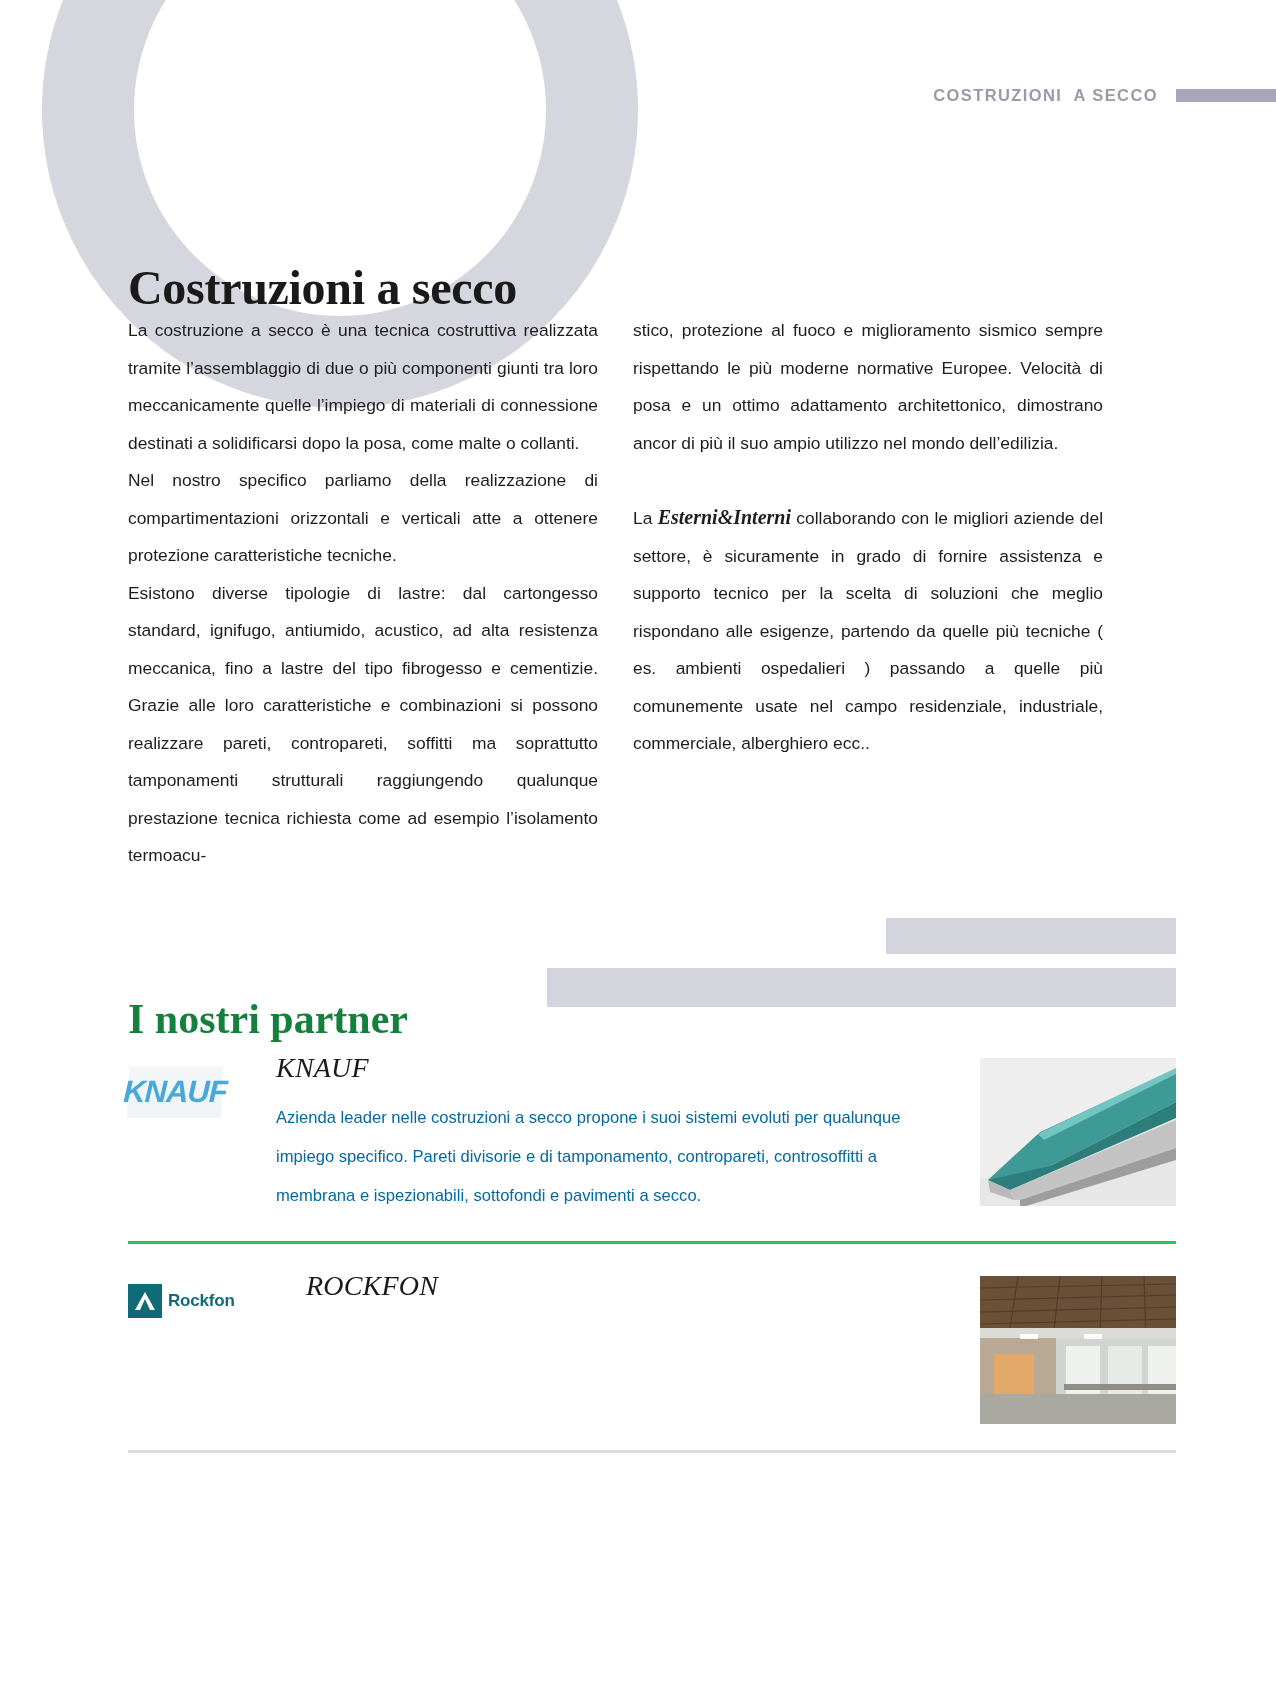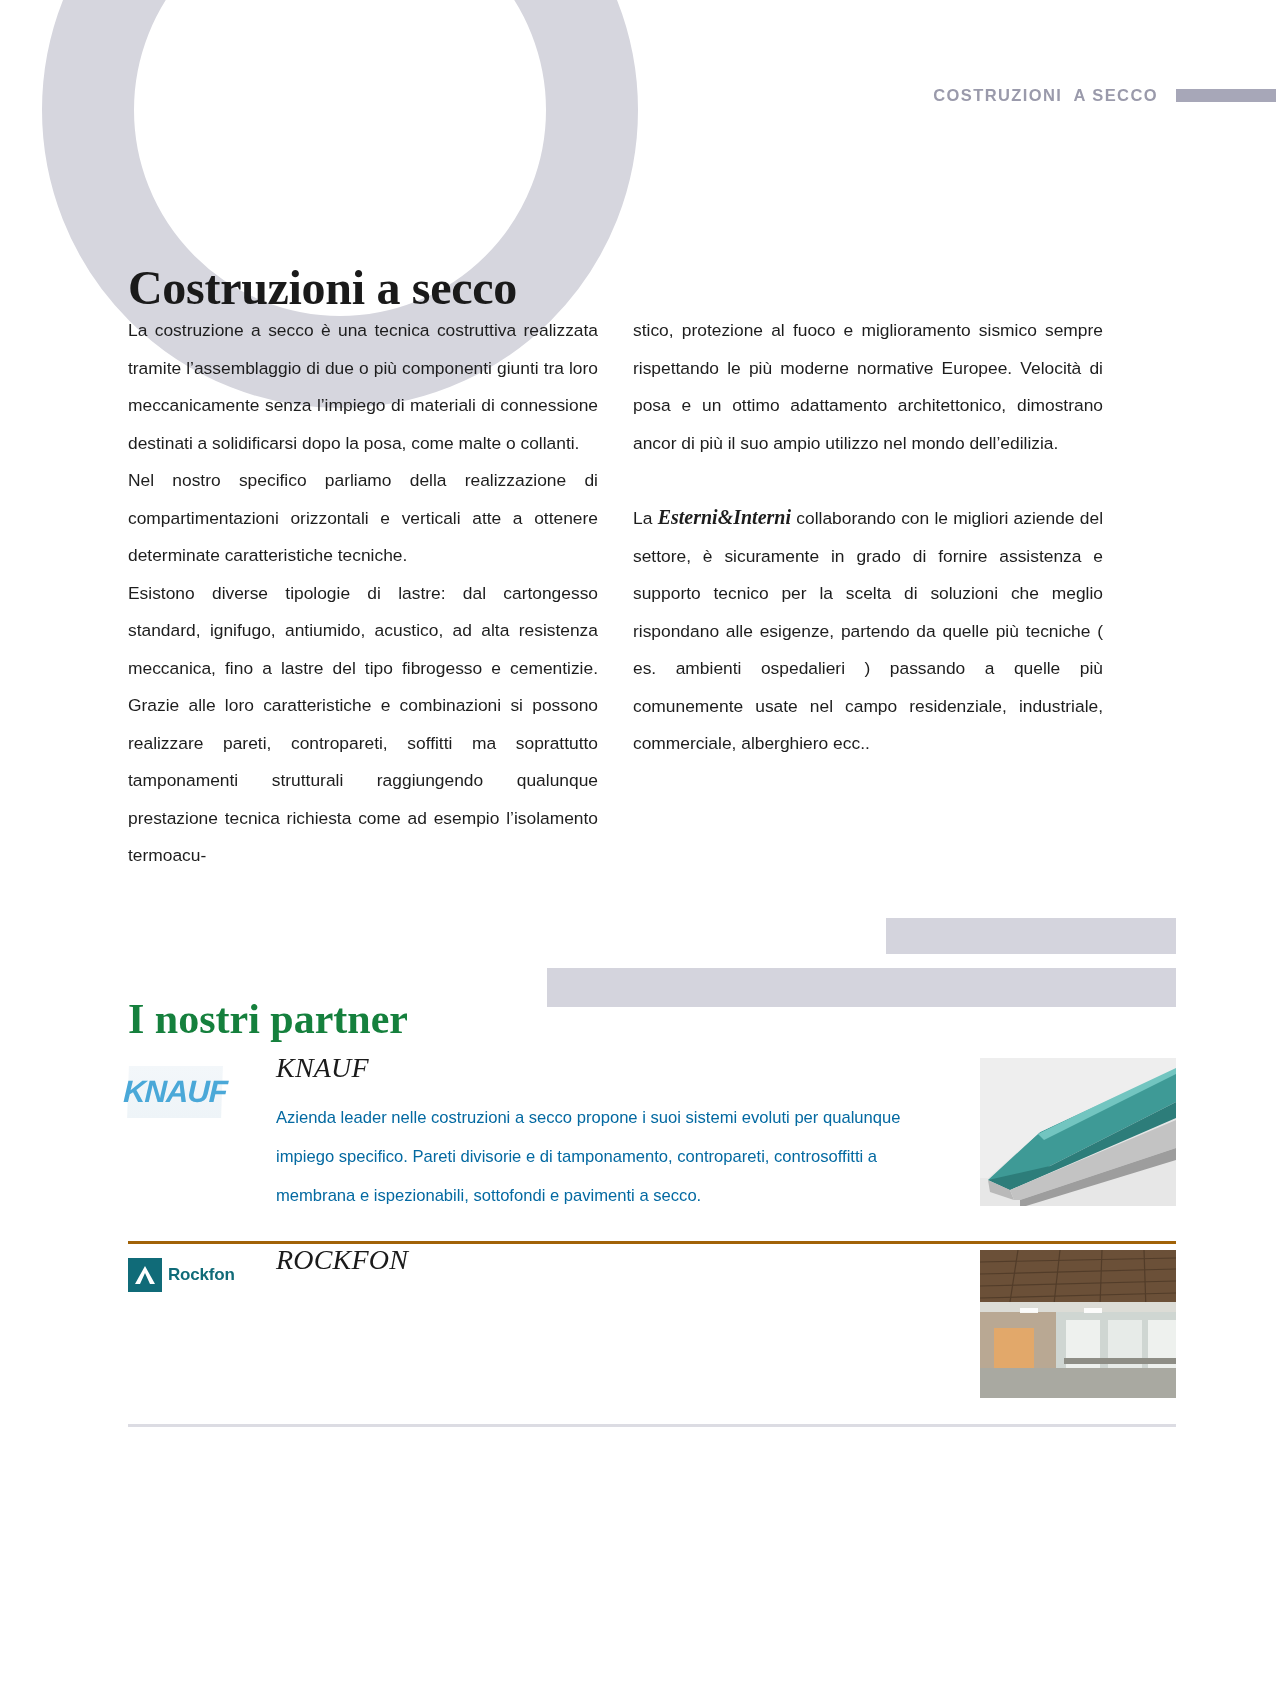--- a/index.html
+++ b/index.html
@@ -140,21 +140,23 @@
     top: 1052px;
     width: 1048px;
     z-index: 3;
   }
   .partner-row {
     display: flex;
     align-items: flex-start;
     padding-bottom: 26px;
   }
   .partner-row + .partner-row {
-    border-top: 3px solid #a16207;
+    border-top: 3px solid #22c55e;
+    padding-top: 26px;
+    gap: 30px;
   }
   .partners-bottom-rule {
     border-top: 3px solid #dcdce3;
     margin-top: 0;
   }
 
   .logo-cell {
     width: 148px;
     flex: 0 0 148px;
     padding-top: 14px;
@@ -247,22 +249,22 @@
 
   <div class="header">
     <div class="header-label">COSTRUZIONI  A SECCO</div>
     <div class="header-bar"></div>
   </div>
 
   <h1 class="main-title">Costruzioni a secco</h1>
 
   <div class="columns">
     <div class="col">
-      <p>La costruzione a secco è una tecnica costruttiva realizzata tramite l’assemblaggio di due o più componenti giunti tra loro meccanicamente senza l’impiego di materiali di connessione destinati a solidificarsi dopo la posa, come malte o collanti.</p>
-      <p>Nel nostro specifico parliamo della realizzazione di compartimentazioni orizzontali e verticali atte a ottenere determinate caratteristiche tecniche.</p>
+      <p>La costruzione a secco è una tecnica costruttiva realizzata tramite l’assemblaggio di due o più componenti giunti tra loro meccanicamente quelle l’impiego di materiali di connessione destinati a solidificarsi dopo la posa, come malte o collanti.</p>
+      <p>Nel nostro specifico parliamo della realizzazione di compartimentazioni orizzontali e verticali atte a ottenere protezione caratteristiche tecniche.</p>
       <p>Esistono diverse tipologie di lastre: dal cartongesso standard, ignifugo, antiumido, acustico, ad alta resistenza meccanica, fino a lastre del tipo fibrogesso e cementizie. Grazie alle loro caratteristiche e combinazioni si possono realizzare pareti, contropareti, soffitti ma soprattutto tamponamenti strutturali raggiungendo qualunque prestazione tecnica richiesta come ad esempio l’isolamento termoacu-</p>
     </div>
     <div class="col">
       <p>stico, protezione al fuoco e miglioramento sismico sempre rispettando le più moderne normative Europee. Velocità di posa e un ottimo adattamento architettonico, dimostrano ancor di più il suo ampio utilizzo nel mondo dell’edilizia.</p>
       <p class="spaced"><span>La </span><span class="brand-name">Esterni&amp;Interni</span><span> collaborando con le migliori aziende del settore, è sicuramente in grado di fornire assistenza e supporto tecnico per la scelta di soluzioni che meglio rispondano alle esigenze, partendo da quelle più tecniche ( es. ambienti ospedalieri ) passando a quelle più comunemente usate nel campo residenziale, industriale, commerciale, alberghiero ecc..</span></p>
     </div>
   </div>
 
   <div class="band-top"></div>
   <div class="band-main"></div>

